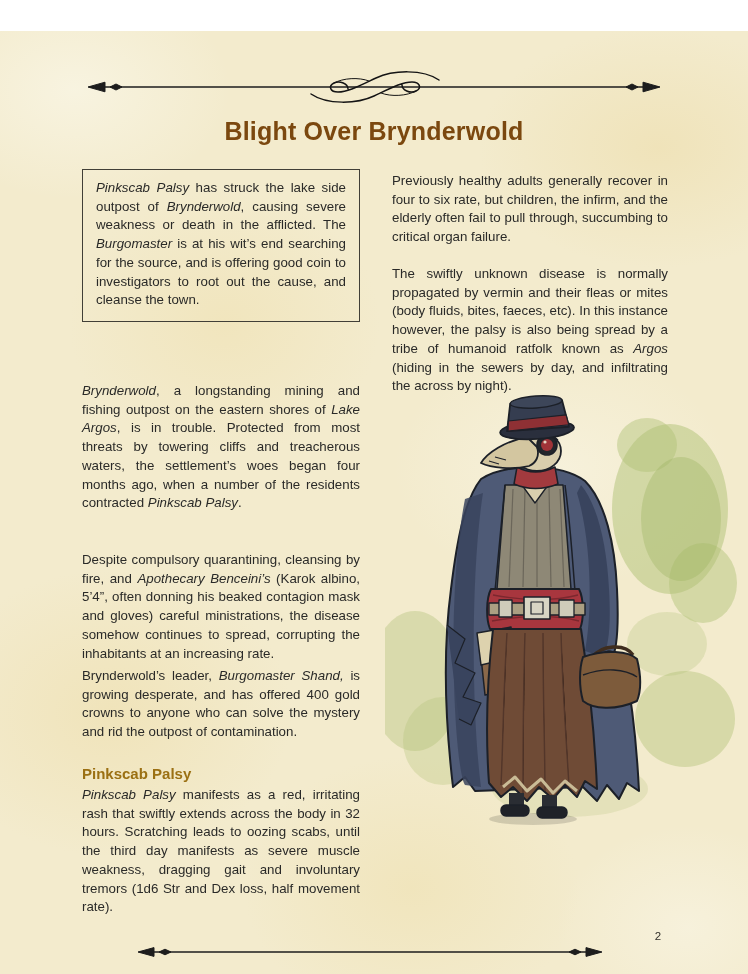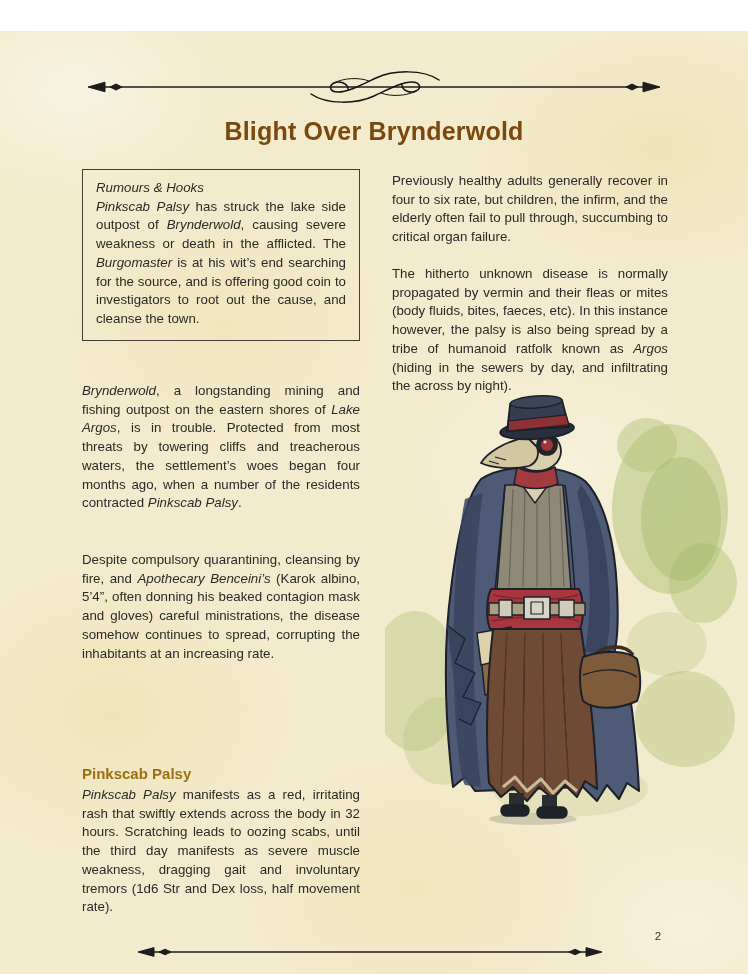--- a/index.html
+++ b/index.html
@@ -64,32 +64,32 @@
       <path d="M132,11 C116,0 86,1 69,9 C52,17 41,23 31,23 C23,23 21,17 27,14 C33,11 41,15 41,20"></path>
       <path d="M4,25 C20,36 50,35 67,27 C84,19 95,13 105,13 C113,13 115,19 109,22 C103,25 95,21 95,16"></path>
       <path d="M27,14 C36,9 52,8 62,12" stroke-width="1"></path>
       <path d="M109,22 C100,27 84,28 74,24" stroke-width="1"></path>
     </g>
   </svg>
 
   <h1 class="title">Blight Over Brynderwold</h1>
 
   <div class="hook-box">
-    <div class="box-heading">Rumours &amp; Hooks</div>
     <div class="box-body"><span class="it">Pinkscab Palsy</span><span> has struck the lake side outpost of </span><span class="it">Brynderwold</span><span>, causing severe weakness or death in the afflicted. The </span><span class="it">Burgomaster</span><span> is at his wit’s end searching for the source, and is offering good coin to investigators to root out the cause, and cleanse the town.</span></div>
   </div>
 
   <p class="body-text left" style="top:351px"><span class="it">Brynderwold</span><span>, a longstanding mining and fishing outpost on the eastern shores of </span><span class="it">Lake Argos</span><span>, is in trouble.  Protected from most threats by towering cliffs and treacherous waters, the settlement’s woes began four months ago, when a number of the residents contracted </span><span class="it">Pinkscab Palsy</span><span>.</span></p>
   <p class="body-text left" style="top:520px"><span>Despite compulsory quarantining, cleansing by fire, and </span><span class="it">Apothecary Benceini’s</span><span> (Karok albino, 5’4”, often donning his beaked contagion mask and gloves) careful ministrations, the disease somehow continues to spread, corrupting the inhabitants at an increasing rate.</span></p>
+  <p class="body-text left" style="top:636px"><span>Brynderwold’s leader, </span><span class="it">Burgomaster Shand,</span><span> is growing desperate, and has offered 400 gold crowns to anyone who can solve the mystery and rid the outpost of contamination.</span></p>
 
   <h2 class="sec-heading left" style="top:734px">Pinkscab Palsy</h2>
   <p class="body-text left" style="top:755px"><span class="it">Pinkscab Palsy</span><span> manifests as a red, irritating rash that swiftly extends across the body in 32 hours. Scratching leads to oozing scabs, until the third day manifests as severe muscle weakness, dragging gait and involuntary tremors (1d6 Str and Dex loss, half movement rate).</span></p>
 
   <p class="body-text right" style="top:141px"><span>Previously healthy adults generally recover in four to six rate, but children, the infirm, and the elderly often fail to pull through, succumbing to critical organ failure.</span></p>
-  <p class="body-text right" style="top:234px"><span>The hitherto unknown disease is normally propagated by vermin and their fleas or mites (body fluids, bites, faeces, etc). In this instance however, the palsy is also being spread by a tribe of humanoid ratfolk known as </span><span class="it">Argos</span><span> (hiding in the sewers by day, and infiltrating the across by night).</span></p>
+  <p class="body-text right" style="top:234px"><span>The swiftly unknown disease is normally propagated by vermin and their fleas or mites (body fluids, bites, faeces, etc). In this instance however, the palsy is also being spread by a tribe of humanoid ratfolk known as </span><span class="it">Argos</span><span> (hiding in the sewers by day, and infiltrating the across by night).</span></p>
 
   <svg class="illus" viewBox="0 0 356 442">
 
     <g fill="#b0c175">
       <ellipse cx="285" cy="120" rx="58" ry="85" opacity=".5"></ellipse>
       <ellipse cx="262" cy="56" rx="30" ry="27" opacity=".45"></ellipse>
       <ellipse cx="318" cy="194" rx="34" ry="40" opacity=".45"></ellipse>
       <ellipse cx="296" cy="130" rx="40" ry="62" opacity=".35" fill="#9cb35e"></ellipse>
       <ellipse cx="300" cy="330" rx="50" ry="48" opacity=".42"></ellipse>
       <ellipse cx="282" cy="255" rx="40" ry="32" opacity=".28"></ellipse>

